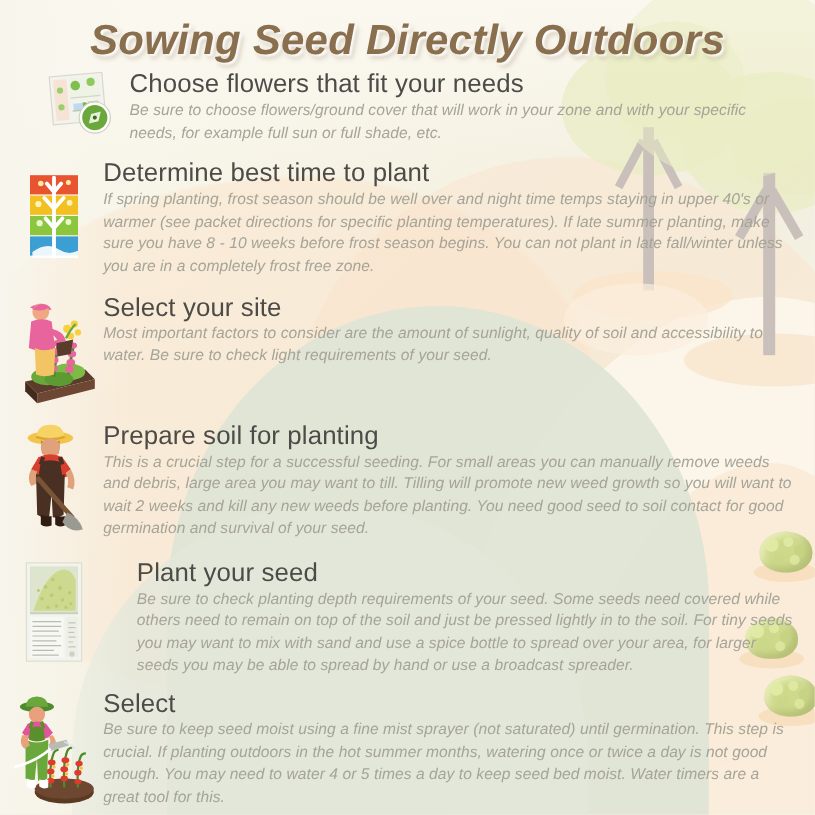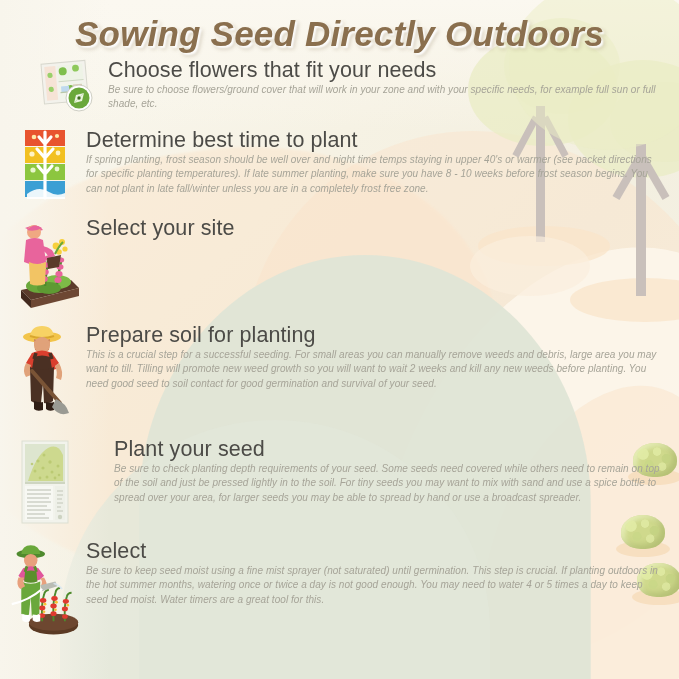--- a/index.html
+++ b/index.html
@@ -98,27 +98,27 @@
   .step{position:relative;display:flex;align-items:flex-start;padding:0 12px 0 8px;}
   .step .icon-wrap{
     width:74px;min-width:74px;display:flex;justify-content:center;align-items:flex-start;
   }
   .step .body{flex:1;padding-left:4px;padding-right:4px;}
   .heading{
     font-size:21.5px;color:#4c4b47;font-weight:400;line-height:1.12;
     margin:0 0 1px 0;letter-spacing:.1px;
   }
   .para{
-    font-size:10px;font-style:italic;color:#a6a498;line-height:1.43;
+    font-size:13px;font-style:italic;color:#a6a498;line-height:1.43;
     margin:0;letter-spacing:.05px;
   }
 
   
   .s1{margin-top:0px;padding-left:30px;}
-  .s2{margin-top:12px;}
+  .s2{margin-top:12px;align-items:center;}
   .s3{margin-top:12px;justify-content:space-between;}
   .s4{margin-top:11px;}
   .s5{margin-top:10px;gap:28px;}
   .s6{margin-top:10px;}
 
   
   .ico{position:relative;}
 </style>
 </head>
 <body>
@@ -266,20 +266,21 @@
             <circle cx="47" cy="30" r="3.4"></circle>
               <circle cx="53" cy="26" r="3"></circle>
             <circle cx="50" cy="36" r="2.8"></circle>
               <circle cx="56" cy="33" r="2.6"></circle>
           </g>
           <path d="M46 38 q4 -8 8 -12" stroke="#6aa83b" stroke-width="2" fill="none"></path>
         </svg>
       </div>
       <div class="body">
         <div class="heading">Select your site</div>
+        <div class="para">Most important factors to consider are the amount of sunlight, quality of soil and accessibility to water. Be sure to check light  requirements of your seed.</div>
       </div>
     </div>
 
     <div class="step s4">
       <div class="icon-wrap">
         <svg class="ico" width="66" height="104" viewBox="0 0 66 104">
 
           <ellipse cx="30" cy="14" rx="19" ry="5.5" fill="#f2c44a"></ellipse>
           <path d="M18 14 q1 -11 12 -11 q11 0 12 11 Z" fill="#f7d264"></path>
           <path d="M18 13 q12 4 24 0" stroke="#d9a62e" stroke-width="2" fill="none"></path>

